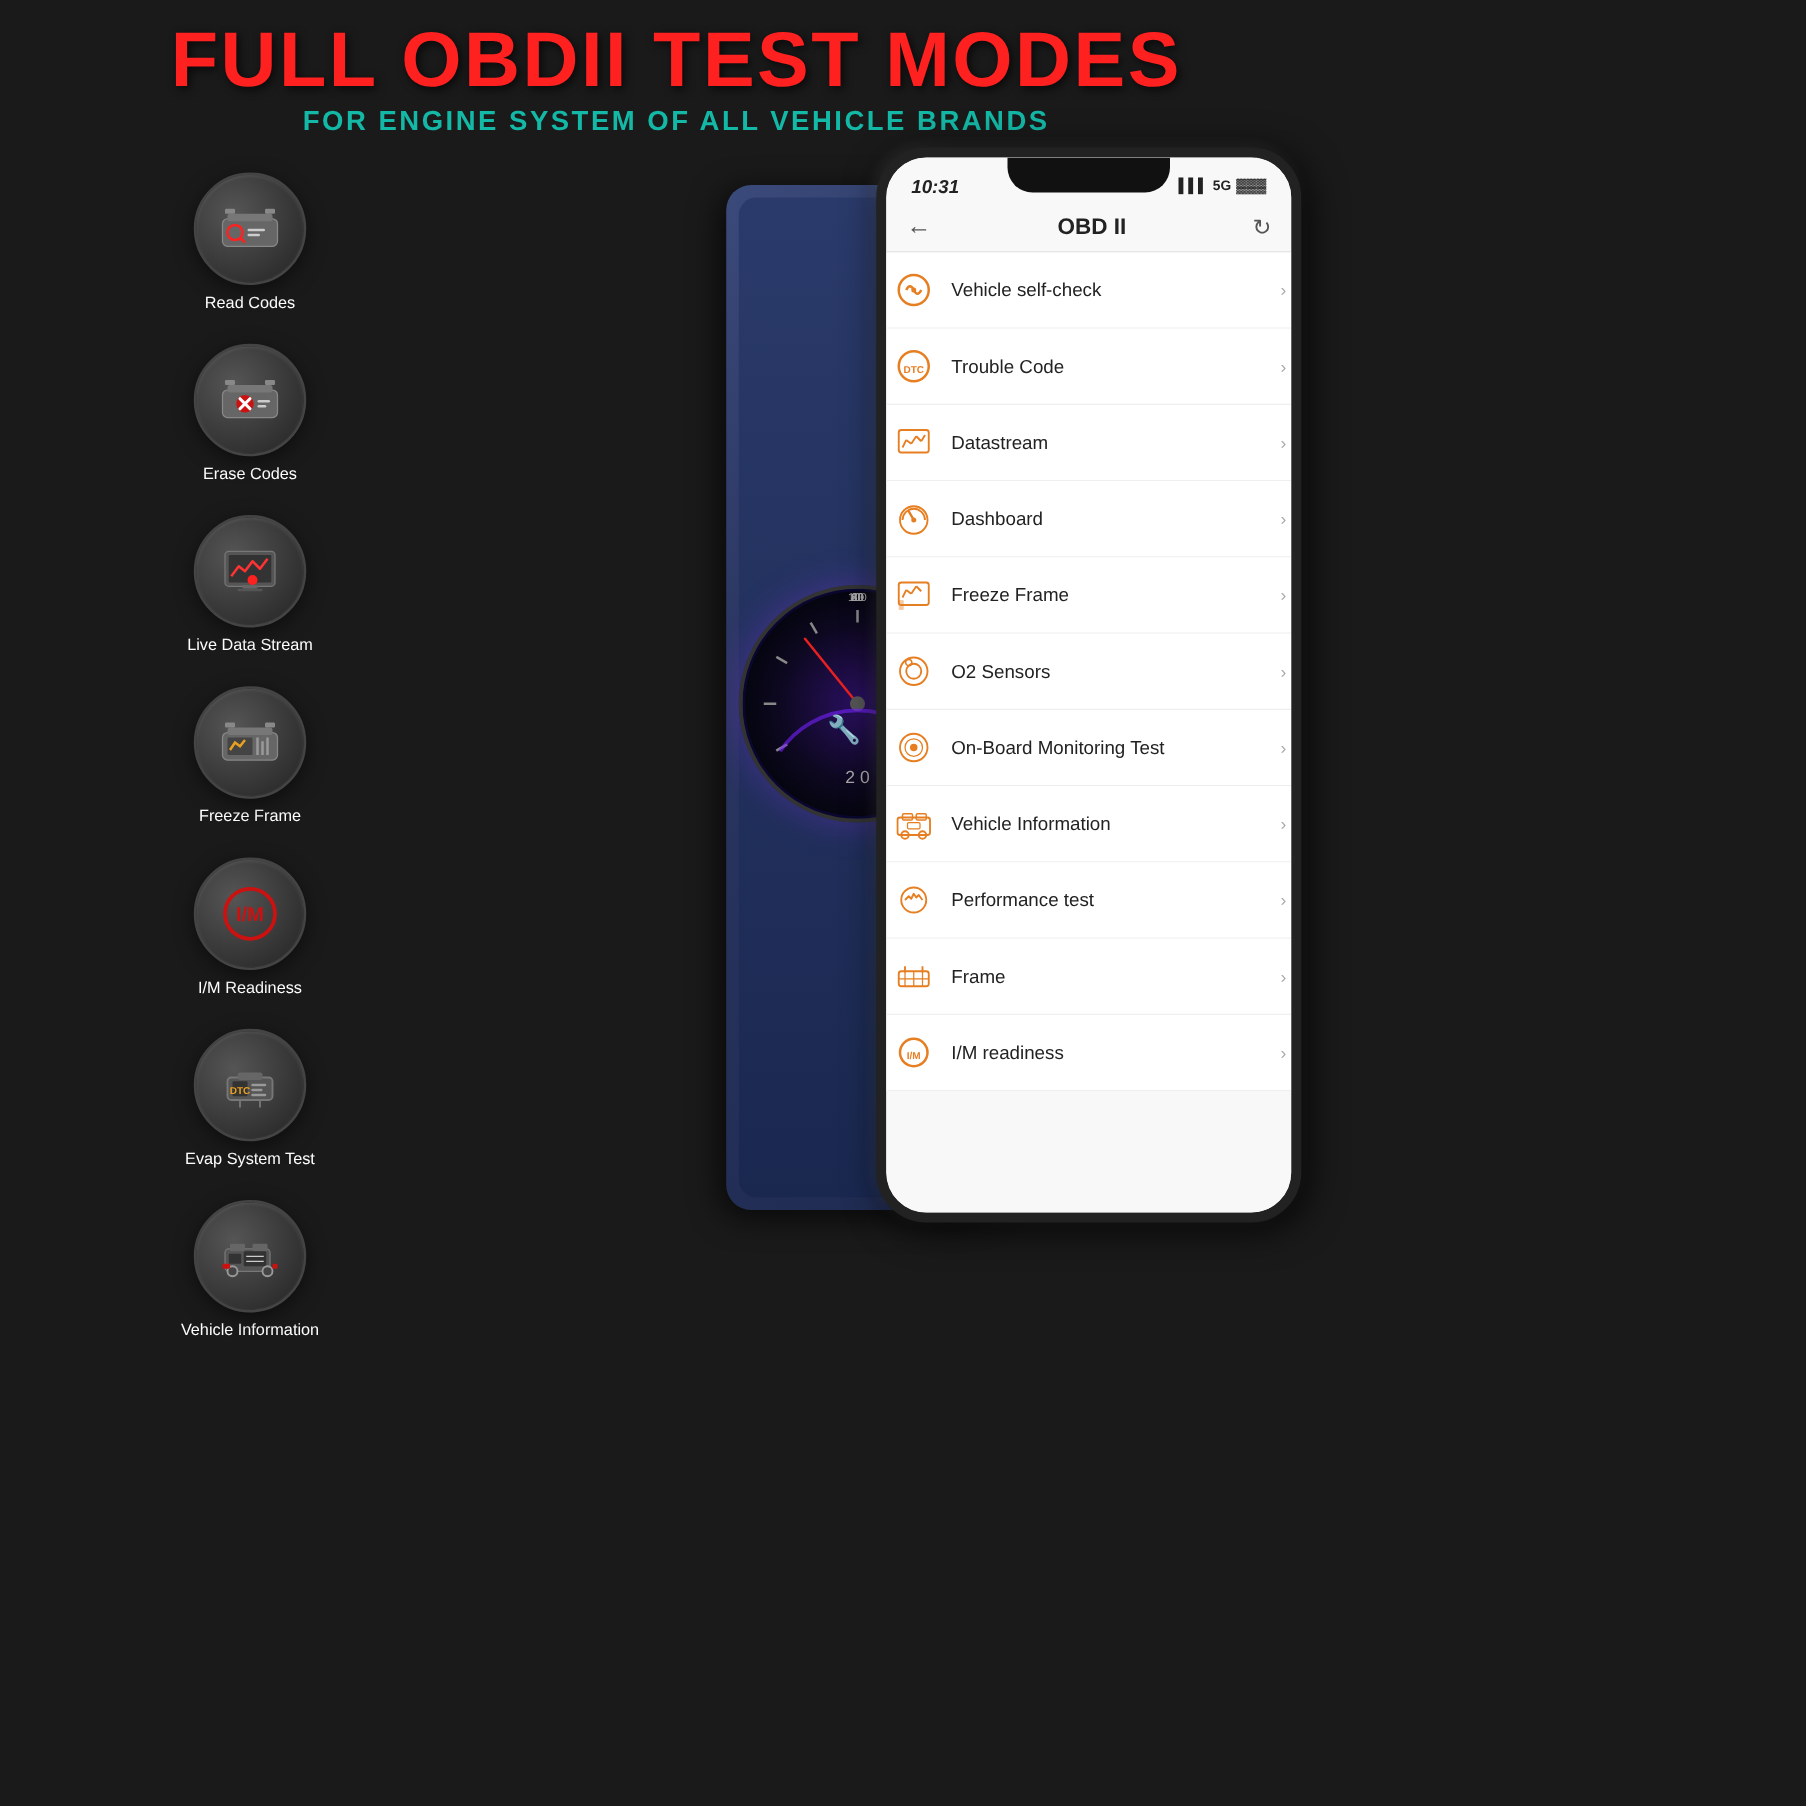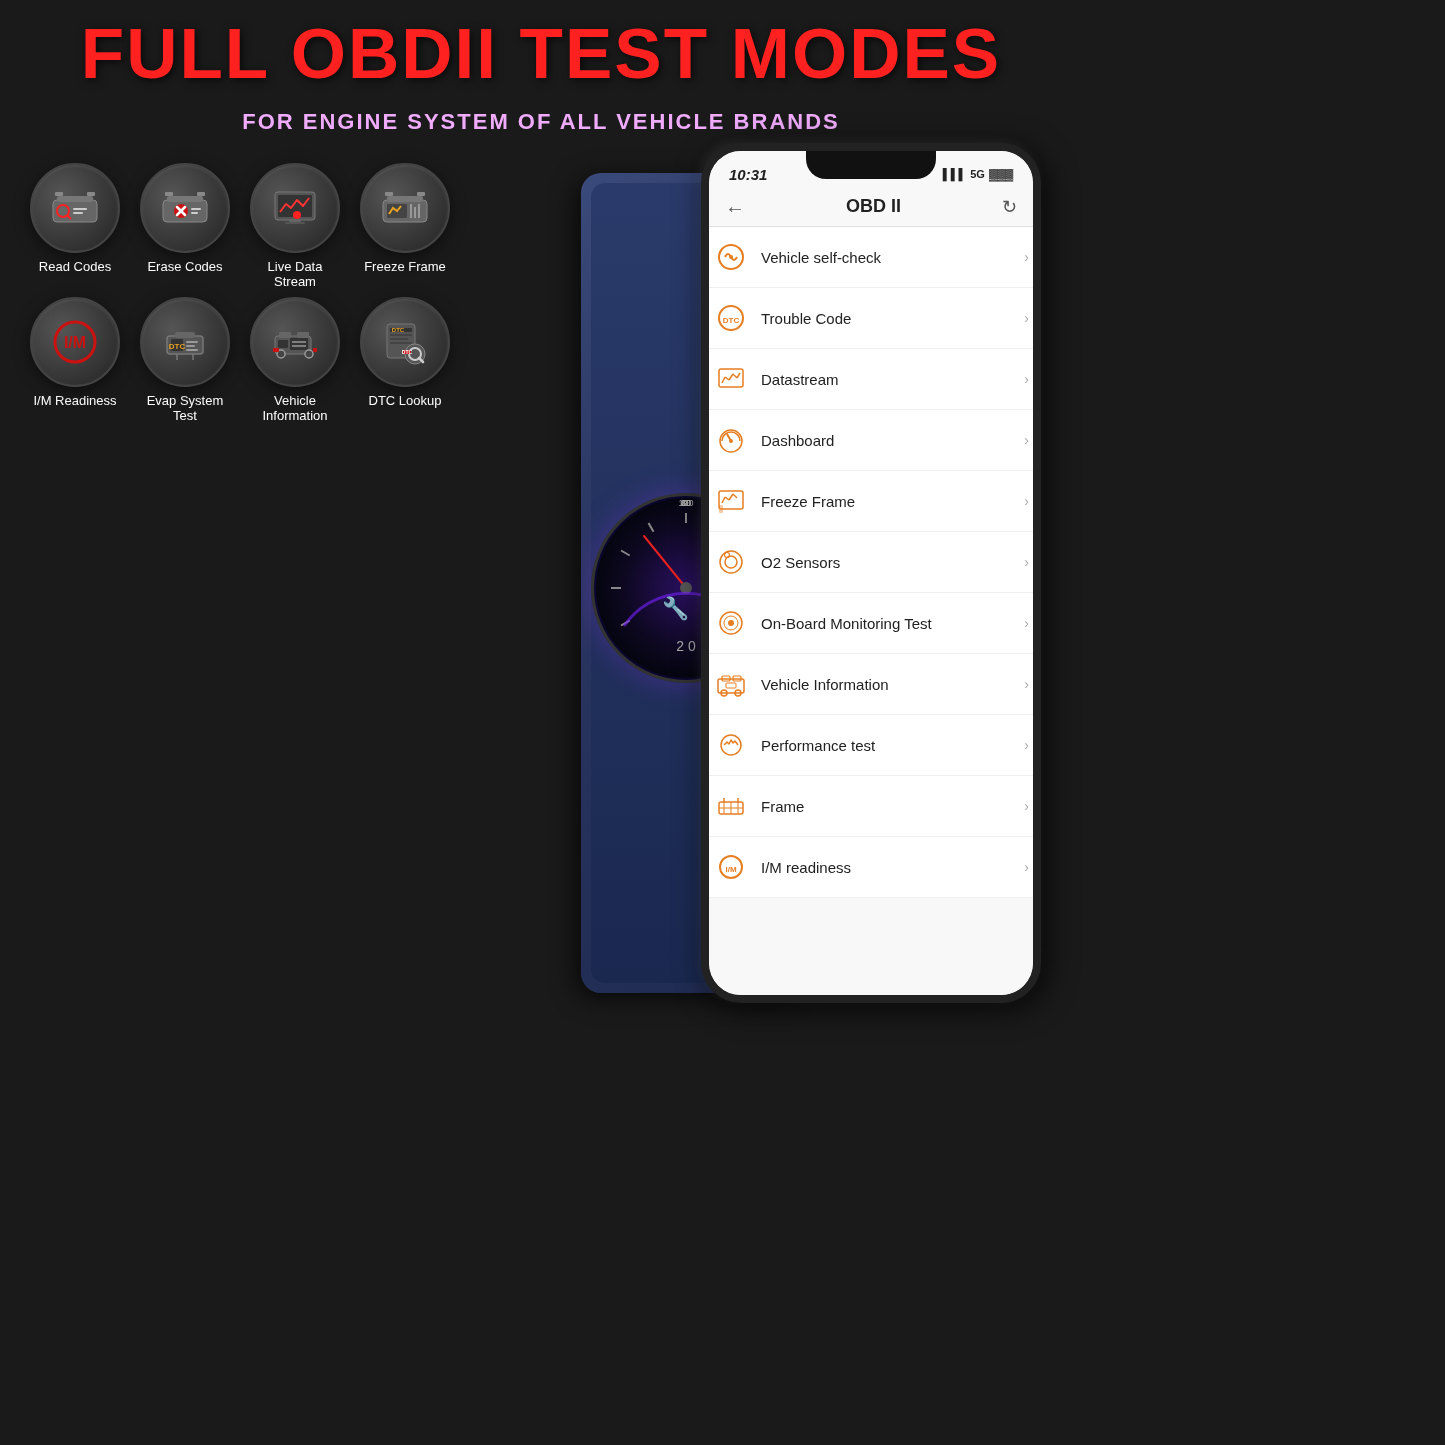--- a/index.html
+++ b/index.html
@@ -11,48 +11,48 @@
       overflow: hidden;
       position: relative;
     }
 
     
     .header {
       text-align: center;
       padding: 18px 0 8px;
     }
     .header-title {
-      font-size: 71px;
+      font-size: 62px;
       font-weight: 900;
       color: #ff2020;
       text-shadow: 2px 2px 8px rgba(0,0,0,0.7);
       letter-spacing: 2px;
       line-height: 1;
     }
     .header-subtitle {
       font-size: 22px;
       font-weight: 700;
-      color: #f0abfc;
+      color: #14b8a6;
       letter-spacing: 2px;
-      margin-top: 20px;
+      margin-top: 4px;
     }
 
     
     .main-content {
       display: flex;
       padding: 0 20px;
       margin-top: 10px;
       position: relative;
     }
 
     
     .icons-grid {
       display: grid;
-      grid-template-columns: 1fr 1fr 1fr 1fr;
-      gap: 8px 20px;
+      grid-template-columns: 1fr;
+      gap: 26px 20px;
       width: 360px;
       flex-shrink: 0;
       padding: 10px 10px 0 10px;
       align-content: start;
     }
 
     .icon-item {
       display: flex;
       flex-direction: column;
       align-items: center;

